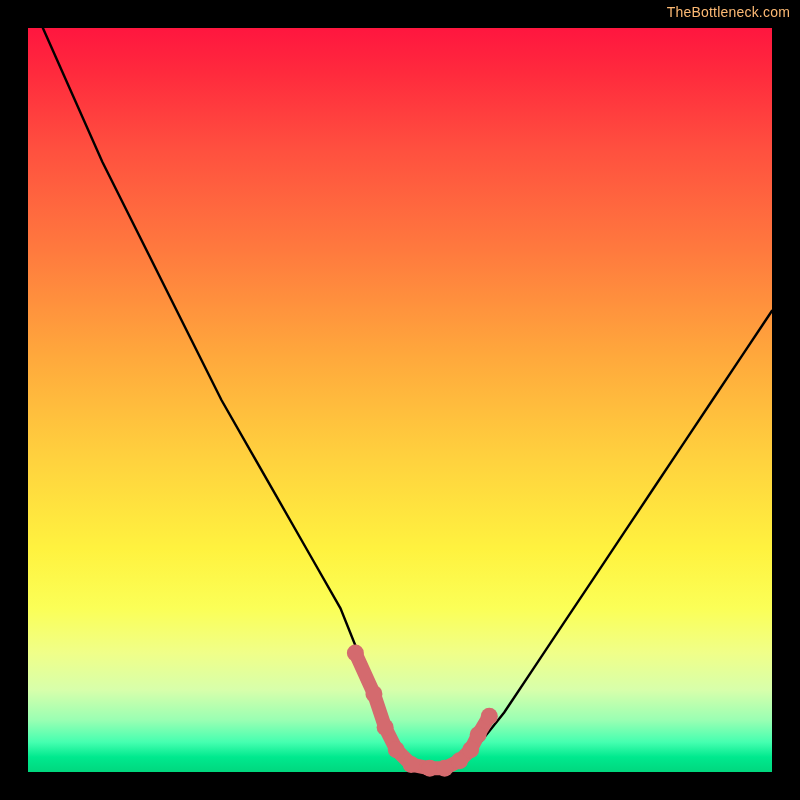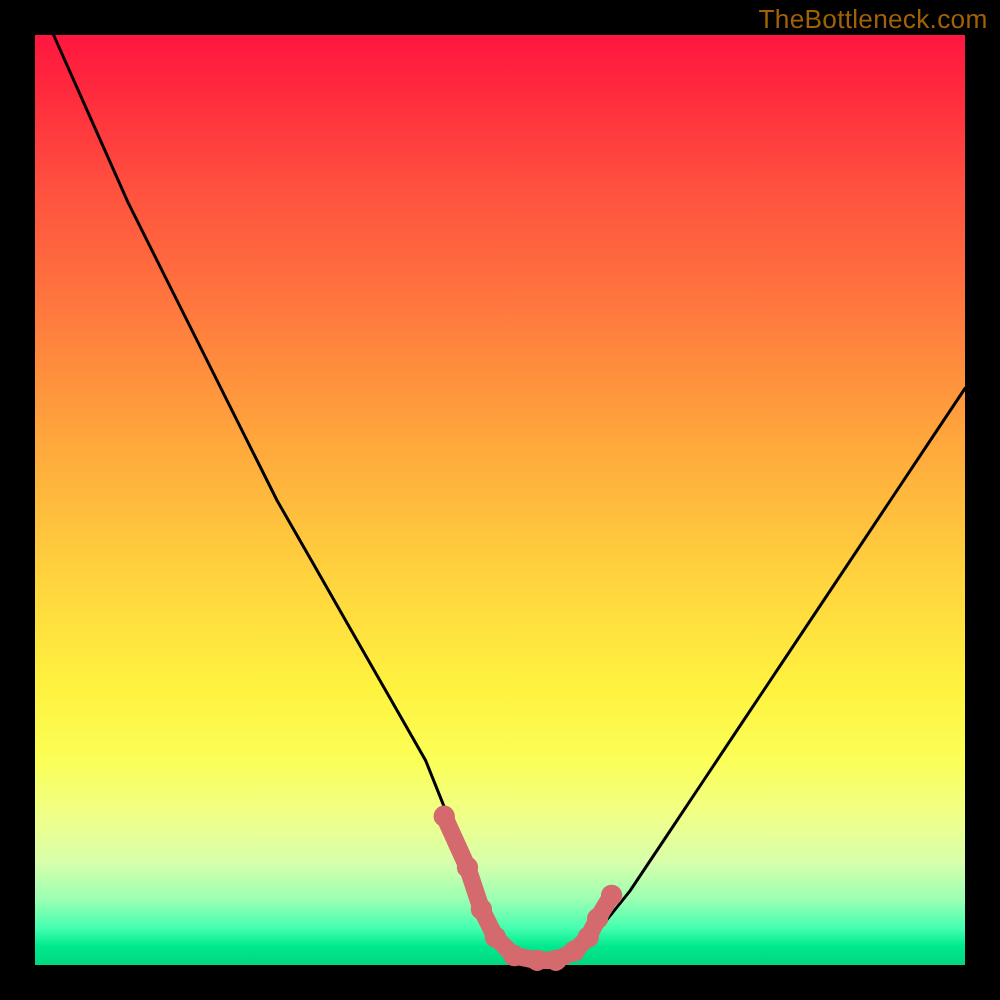--- a/index.html
+++ b/index.html
@@ -48,22 +48,22 @@
     left: 0;
     top: 0;
     width: 744px;
     height: 744px;
     overflow: visible;
   }
   .watermark {
     position: absolute;
     top: 4px;
     right: 10px;
-    color: #a16207;
-    font-size: 21px;
+    color: #fdba74;
+    font-size: 14px;
     font-weight: 400;
     letter-spacing: 0.2px;
     user-select: none;
   }
 </style>
 </head>
 <body>
 
 <div class="frame">
   <div class="plot">

